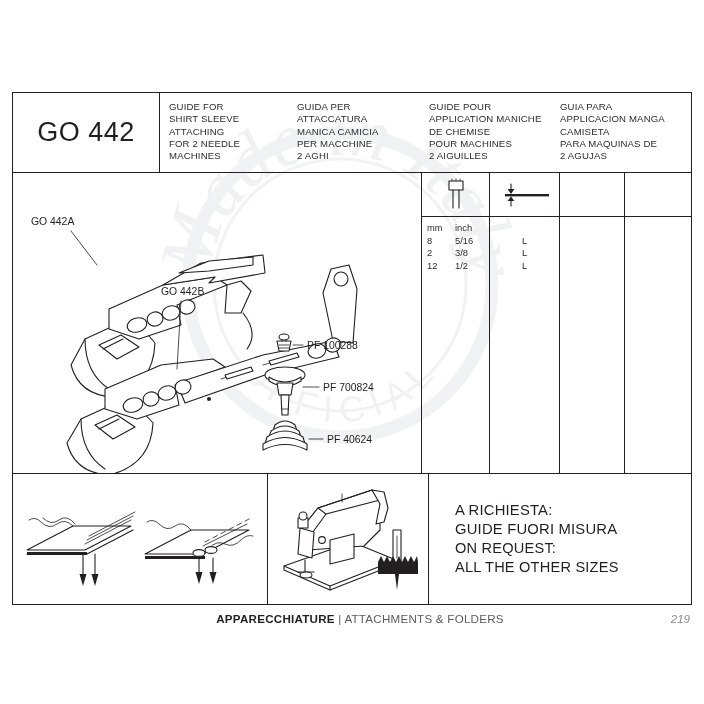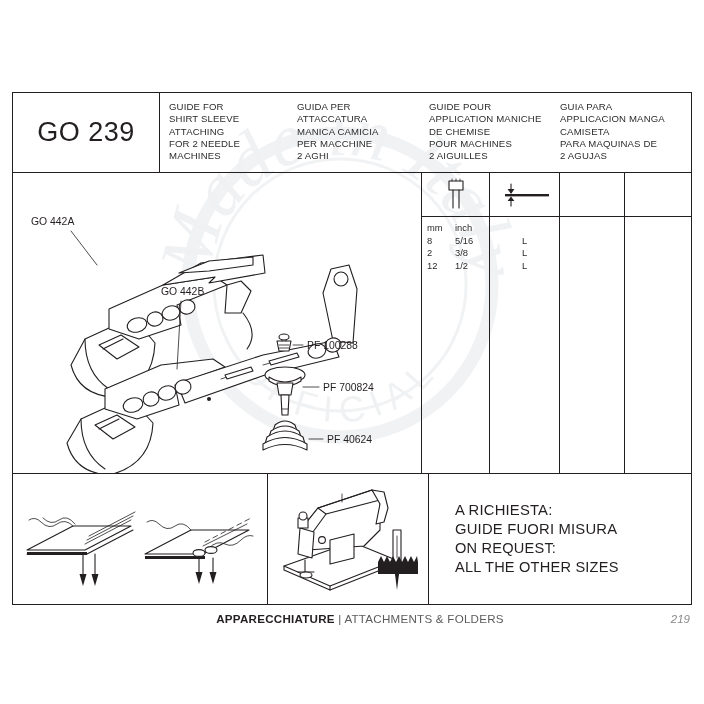--- a/index.html
+++ b/index.html
@@ -215,21 +215,21 @@
           <textPath href="#wmbot" startOffset="50%" text-anchor="middle">OFFICIAL</textPath>
         </text>
       </g>
     </svg>
   </div>
 
   <div class="frame">
 
     <div class="header-row">
       <div class="code-cell">
-        <div class="code">GO 239</div>
+        <div class="code">GO 442</div>
       </div>
       <div class="desc-cols">
 
         <div class="desc-col c1">
           <div>GUIDE FOR</div>
           <div>SHIRT SLEEVE</div>
           <div>ATTACHING</div>
           <div>FOR 2 NEEDLE</div>
           <div>MACHINES</div>
         </div>

